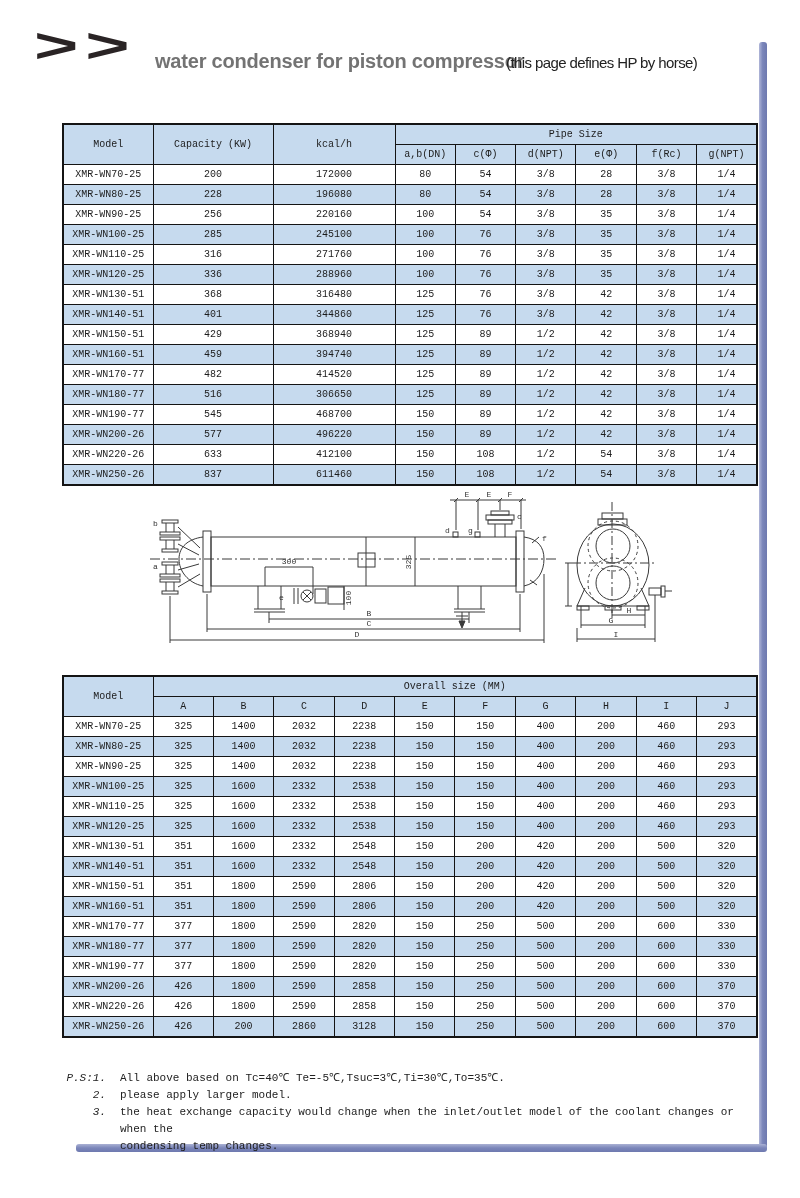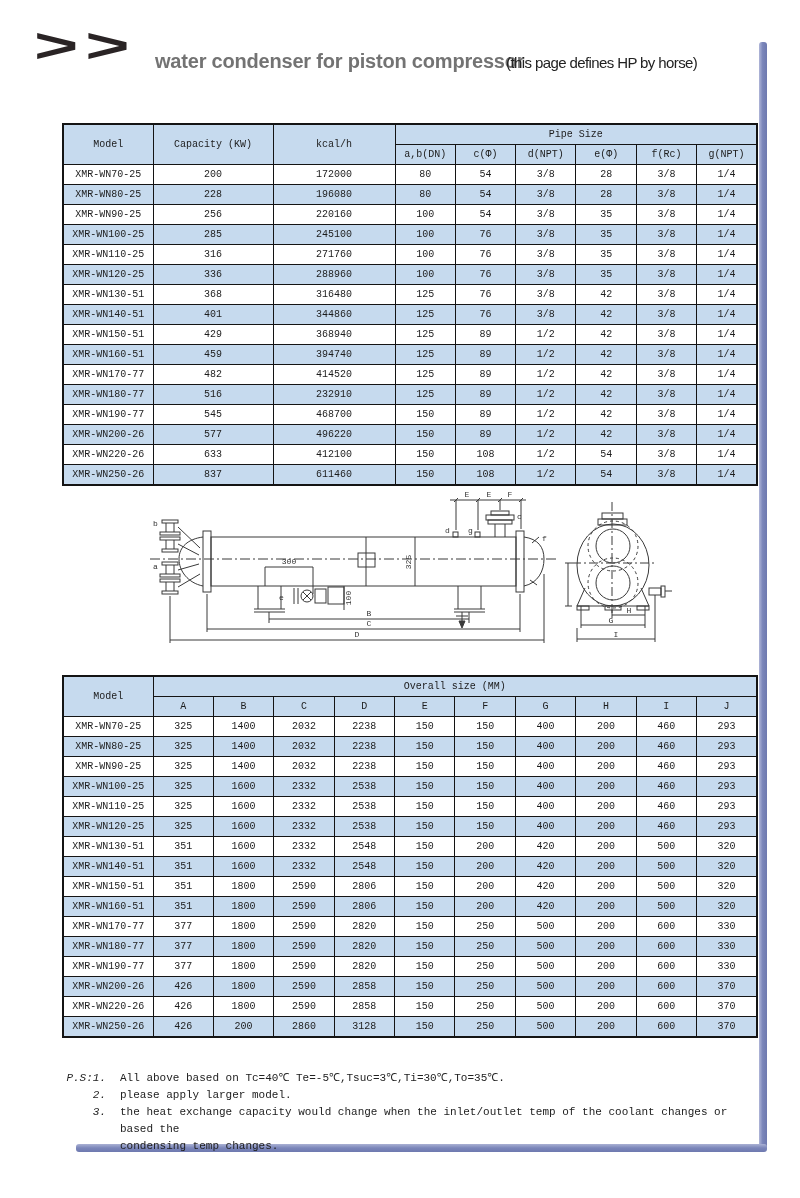--- a/index.html
+++ b/index.html
@@ -202,21 +202,21 @@
           <td>125</td>
           <td>89</td>
           <td>1/2</td>
           <td>42</td>
           <td>3/8</td>
           <td>1/4</td>
         </tr>
         <tr class="stripe">
           <td>XMR-WN180-77</td>
           <td>516</td>
-          <td>232910</td>
+          <td>306650</td>
           <td>125</td>
           <td>89</td>
           <td>1/2</td>
           <td>42</td>
           <td>3/8</td>
           <td>1/4</td>
         </tr>
         <tr>
           <td>XMR-WN190-77</td>
           <td>545</td>
@@ -663,19 +663,19 @@
     </div>
     <div class="note-row">
       <span class="note-label">2.</span>
       <div class="note-text">
         <div>please apply larger model.</div>
       </div>
     </div>
     <div class="note-row">
       <span class="note-label">3.</span>
       <div class="note-text">
-        <div>the heat exchange capacity would change when the inlet/outlet temp of the coolant changes or based the</div>
+        <div>the heat exchange capacity would change when the inlet/outlet model of the coolant changes or when the</div>
         <div>condensing temp changes.</div>
       </div>
     </div>
   </div>
 
 </div>
 
 </body></html>

